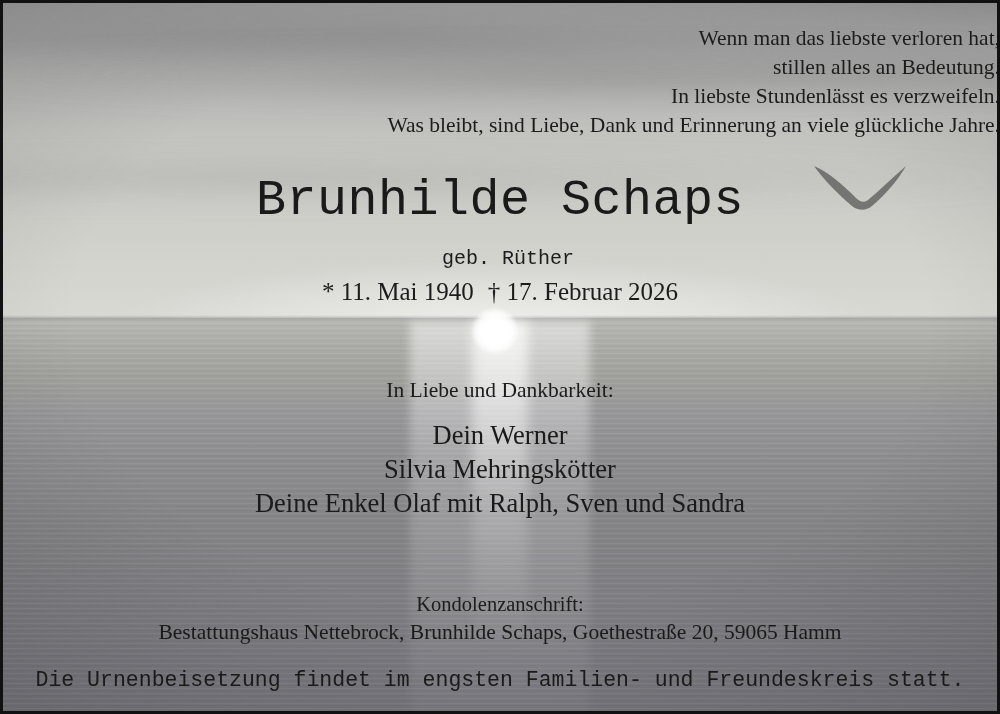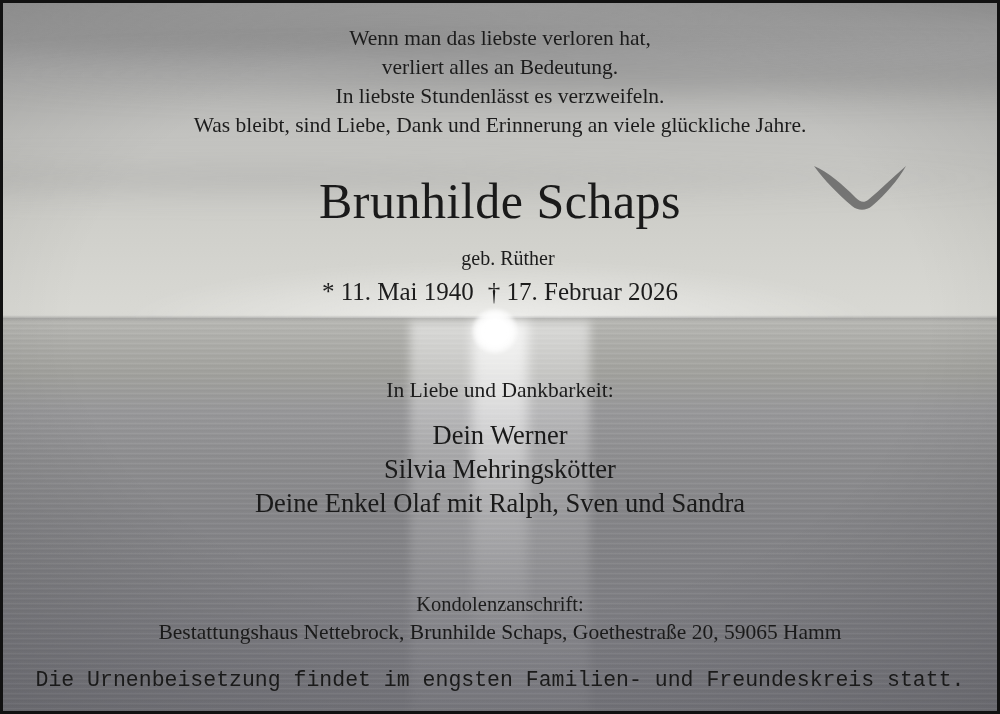--- a/index.html
+++ b/index.html
@@ -170,36 +170,38 @@
     text-align: center;
   }
   .poem {
     position: absolute;
     left: 0; right: 0;
     top: 24px;
     font-size: 21.5px;
     line-height: 29px;
     color: #1c1c1c;
   }
-  .poem div { white-space: nowrap; }
+  .poem div { white-space: nowrap; text-align: right; }
 
   .name {
     position: absolute;
     left: 0; right: 0;
     top: 172px;
     font-size: 50px;
     letter-spacing: 0.5px;
     color: #1a1a1a;
+    font-family: Liberation Mono, monospace;
   }
   .born-name {
     position: absolute;
     left: 16px; right: 0;
     top: 247px;
     font-size: 20px;
     color: #1c1c1c;
+    font-family: Liberation Mono, monospace;
   }
   .dates {
     position: absolute;
     left: 0; right: 0;
     top: 278px;
     font-size: 25px;
     color: #1c1c1c;
   }
   .dates .gap { display: inline-block; width: 14px; }
 
@@ -263,21 +265,21 @@
   </div>
 
   <svg class="bird" viewBox="0 0 96 58">
     <path d="M2 4 C 16 10, 30 22, 44 36 C 48 40, 52 41, 56 38 C 68 28, 80 16, 94 4 C 86 18, 74 32, 60 44 C 54 49, 46 49, 40 44 C 26 32, 12 18, 2 4 Z" fill="#5b5b5b" opacity="0.9"></path>
   </svg>
 
   <div class="content">
 
     <div class="poem">
       <div>Wenn man das liebste verloren hat,</div>
-      <div>verliert alles an Bedeutung.</div>
+      <div>stillen alles an Bedeutung.</div>
       <div>In liebste Stundenlässt es verzweifeln.</div>
       <div>Was bleibt, sind Liebe, Dank und Erinnerung an viele glückliche Jahre.</div>
     </div>
 
     <div class="name">Brunhilde Schaps</div>
     <div class="born-name">geb. Rüther</div>
     <div class="dates">
       <span>* 11. Mai 1940</span><span class="gap"></span><span>† 17. Februar 2026</span>
     </div>
 

